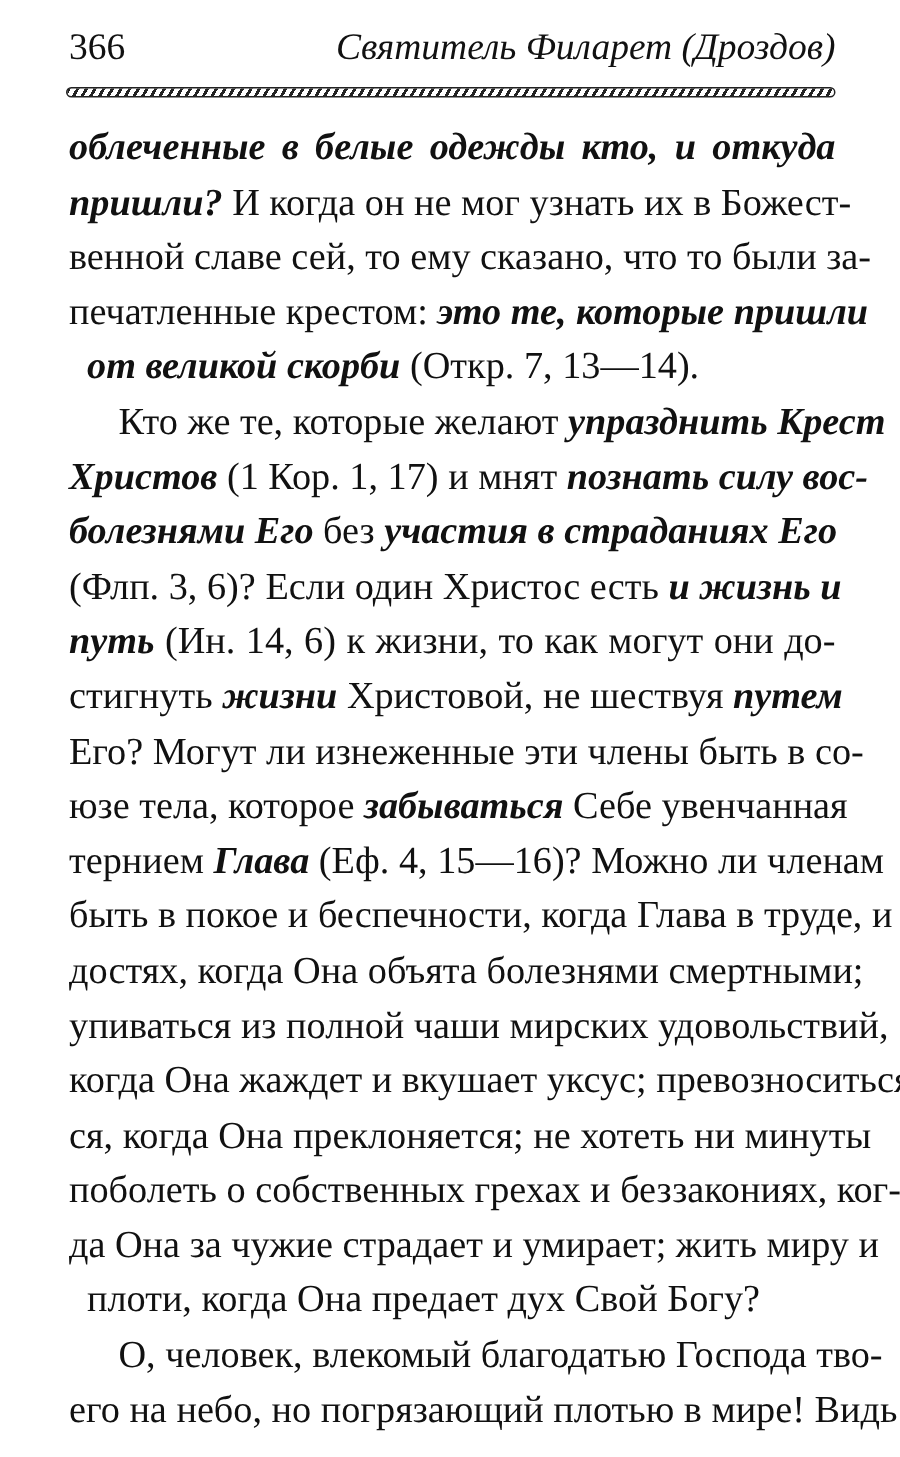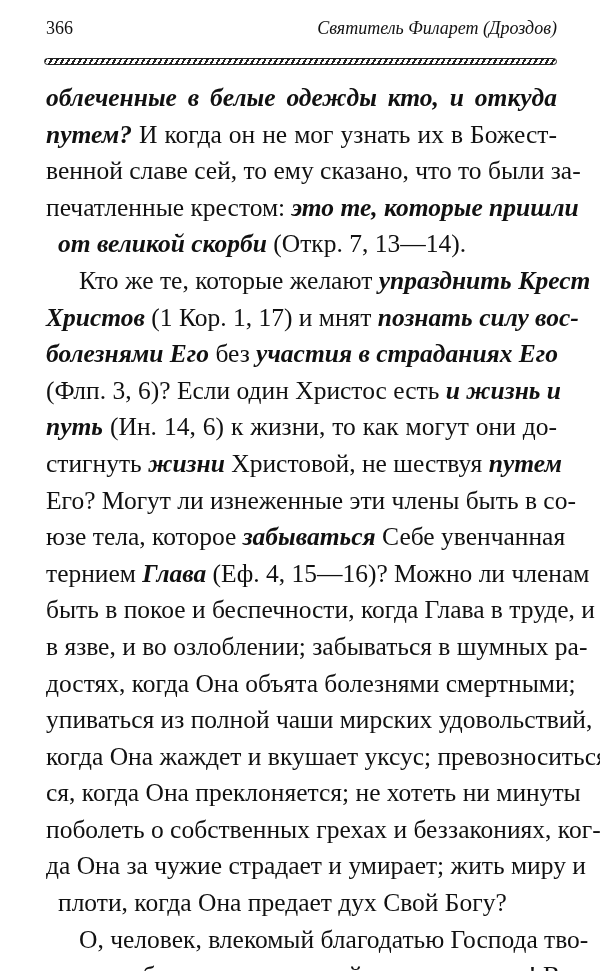--- a/index.html
+++ b/index.html
@@ -1,18 +1,18 @@
 <!DOCTYPE html>
 <html><head>
 <meta charset="utf-8">
 <style>
   html, body { margin: 0; padding: 0; background: #ffffff; }
   body { width: 600px; height: 971px; overflow: hidden; position: relative; color: #111; }
   .header { position: absolute; top: 18px; left: 46px; right: 43px; height: 36px;
-    font-family: "Liberation Serif", serif; font-size: 18px; }
+    font-family: "Liberation Serif", serif; font-size: 25px; }
   .page-number { position: absolute; left: 0; top: 0; }
   .running-title { position: absolute; right: 0; top: 0; font-style: italic; margin-left: 24px; }
   .rope { position: absolute; top: 58px; left: 44px; width: 513px; height: 7px;
     border-radius: 4px; border: 1px solid #222; box-sizing: border-box;
     background: repeating-linear-gradient(120deg, #222 0px, #222 2px, #fff 2px, #fff 5px); }
   .body-text { position: absolute; top: 80px; left: 46px; width: 511px;
     font-family: "Liberation Serif", serif; font-size: 25.5px; line-height: 36.6px; }
   .line { display: block; white-space: nowrap; text-align: justify; text-align-last: justify; height: 36.6px; }
   .line.last { text-align-last: left; margin-left: 12px; }
   .line.indent { padding-left: 33px; }
@@ -22,35 +22,34 @@
 <body>
 
 <div class="header">
   <span class="page-number">366</span>
   <span class="running-title">Святитель Филарет (Дроздов)</span>
 </div>
 <div class="rope"></div>
 
 <div class="body-text" id="body-text">
     <span class="line"><i>облеченные в белые одежды кто, и откуда</i></span>
-    <span class="line"><i>путем?</i><span> И когда он не мог узнать их в Божест-</span></span>
+    <span class="line"><i>пришли?</i><span> И когда он не мог узнать их в Божест-</span></span>
     <span class="line"><span>венной славе сей, то ему сказано, что то были за-</span></span>
     <span class="line"><span>печатленные крестом: </span><i>это те, которые пришли</i></span>
     <span class="line last"><i>от великой скорби</i><span> (Откр. 7, 13—14).</span></span>
     <span class="line indent"><span>Кто же те, которые желают </span><i>упразднить Крест</i></span>
     <span class="line"><i>Христов</i><span> (1 Кор. 1, 17) и мнят </span><i>познать силу вос-</i></span>
     <span class="line"><i>болезнями Его</i><span> без </span><i>участия в страданиях Его</i></span>
     <span class="line"><span>(Флп. 3, 6)? Если один Христос есть </span><i>и жизнь и</i></span>
     <span class="line"><i>путь</i><span> (Ин. 14, 6) к жизни, то как могут они до-</span></span>
     <span class="line"><span>стигнуть </span><i>жизни</i><span> Христовой, не шествуя </span><i>путем</i></span>
     <span class="line"><span>Его? Могут ли изнеженные эти члены быть в со-</span></span>
     <span class="line"><span>юзе тела, которое </span><i>забываться</i><span> Себе увенчанная</span></span>
     <span class="line"><span>тернием </span><i>Глава</i><span> (Еф. 4, 15—16)? Можно ли членам</span></span>
     <span class="line"><span>быть в покое и беспечности, когда Глава в труде, и</span></span>
-    <span class="line"><span>в язве, и во озлоблении; забываться в шумных ра-</span></span>
     <span class="line"><span>достях, когда Она объята болезнями смертными;</span></span>
     <span class="line"><span>упиваться из полной чаши мирских удовольствий,</span></span>
     <span class="line"><span>когда Она жаждет и вкушает уксус; превозноситься-</span></span>
     <span class="line"><span>ся, когда Она преклоняется; не хотеть ни минуты</span></span>
     <span class="line"><span>поболеть о собственных грехах и беззакониях, ког-</span></span>
     <span class="line"><span>да Она за чужие страдает и умирает; жить миру и</span></span>
     <span class="line last"><span>плоти, когда Она предает дух Свой Богу?</span></span>
     <span class="line indent"><span>О, человек, влекомый благодатью Господа тво-</span></span>
     <span class="line"><span>его на небо, но погрязающий плотью в мире! Видь</span></span>
   </div>

